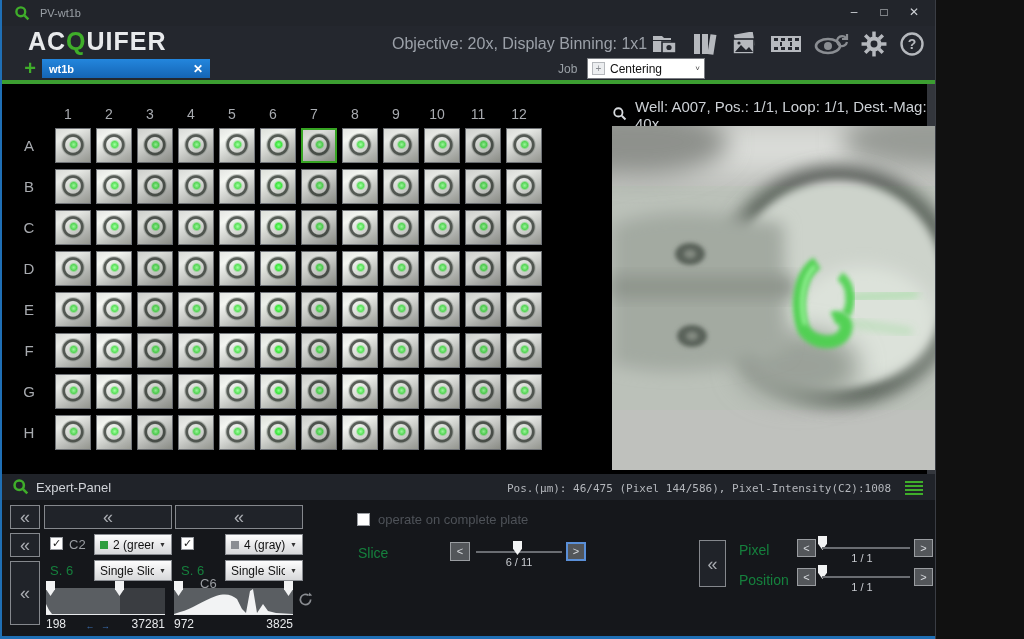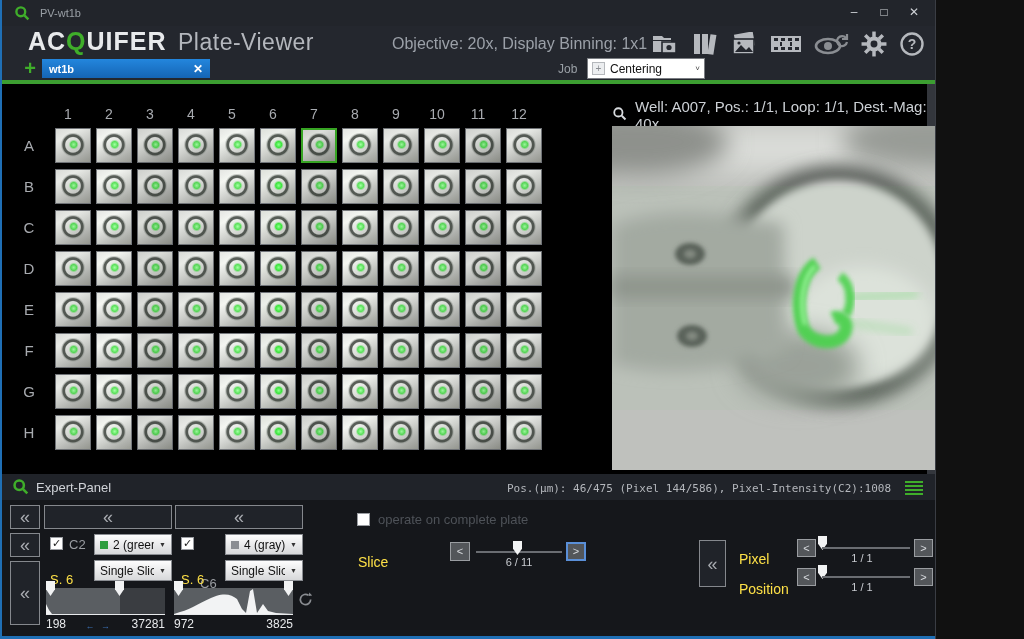--- a/index.html
+++ b/index.html
@@ -70,21 +70,21 @@
              display:flex; align-items:center; justify-content:center; line-height:1; }
   .cb { position:absolute; width:13px; height:13px; background:#fff; border:1px solid #9a9da2;
         display:flex; align-items:center; justify-content:center; font-size:11px; color:#1a1a1a; line-height:1; }
   .cb.empty { color:transparent; }
   .cb-label { position:absolute; font-size:13px; color:#9a9da2; }
   .combo { position:absolute; height:21px; background:linear-gradient(#fdfdfd,#d7d8da); border:1px solid #8a8d92;
            display:flex; align-items:center; padding:0 5px; gap:5px; font-size:12px; color:#111; }
   .combo .swatch { width:8px; height:8px; flex:none; }
   .combo .ctext { flex:1; white-space:nowrap; overflow:hidden; }
   .combo .chev { font-size:7px; color:#333; }
-  .dimtext { position:absolute; font-size:13px; color:#fde047;margin-top:9px; }
+  .dimtext { position:absolute; font-size:13px; color:#15803d; }
   .hist { position:absolute; width:119px; height:27px; }
   .hist .handle { position:absolute; top:-7px; width:9px; height:15px; background:#f2f3f4;
                   clip-path:polygon(0 0,100% 0,100% 55%,50% 100%,0 55%); }
   .hist svg { position:absolute; left:0; bottom:0; }
   .hist-labels { position:absolute; width:119px; display:flex; justify-content:space-between; align-items:flex-end;
                  font-size:12px; color:#e8eaec; }
   .hist-arrows { font-size:9px; color:#3b6fb5; letter-spacing:2px; }
   .navbtn { position:absolute; width:20px; height:19px; background:#53565a; border:1px solid #9a9da1; color:#d8dbdf;
             font-size:11px; display:flex; align-items:center; justify-content:center; line-height:1; }
   .navbtn.focus { border:2px solid #5a8fd8; }
@@ -109,21 +109,20 @@
     <span class="tb-title">PV-wt1b</span>
     <div class="tb-btns">
       <div class="tb-btn">–</div>
       <div class="tb-btn">□</div>
       <div class="tb-btn">✕</div>
     </div>
   </div>
 
   <div class="header">
     <div class="logo"><span>AC</span><span class="q">Q</span><span>UIFER</span></div>
-    <div class="app-title">Plate-Viewer</div>
     <div class="objective">Objective: 20x, Display Binning: 1x1</div>
     <div class="toolbar">
       <span class="tool">
         <svg width="30" height="24" viewBox="0 0 30 24" fill="#b6b9be">
             <path d="M2 4 h9 l2 2 h7 v2 H2z"></path>
             <rect x="2" y="9" width="18" height="11"></rect>
             <rect x="11" y="10" width="14" height="11" stroke="#24272e" stroke-width="1.6"></rect>
             <circle cx="18" cy="15.5" r="2.6" fill="#24272e"></circle>
           </svg>
       </span>

